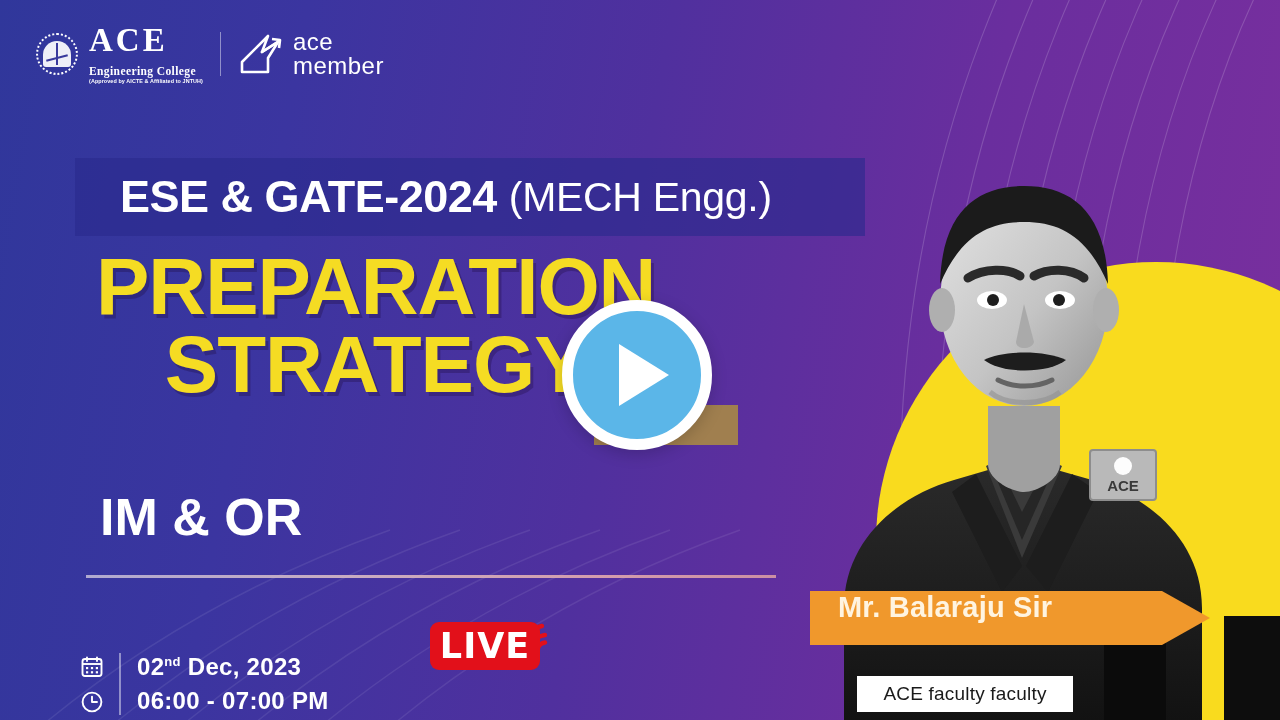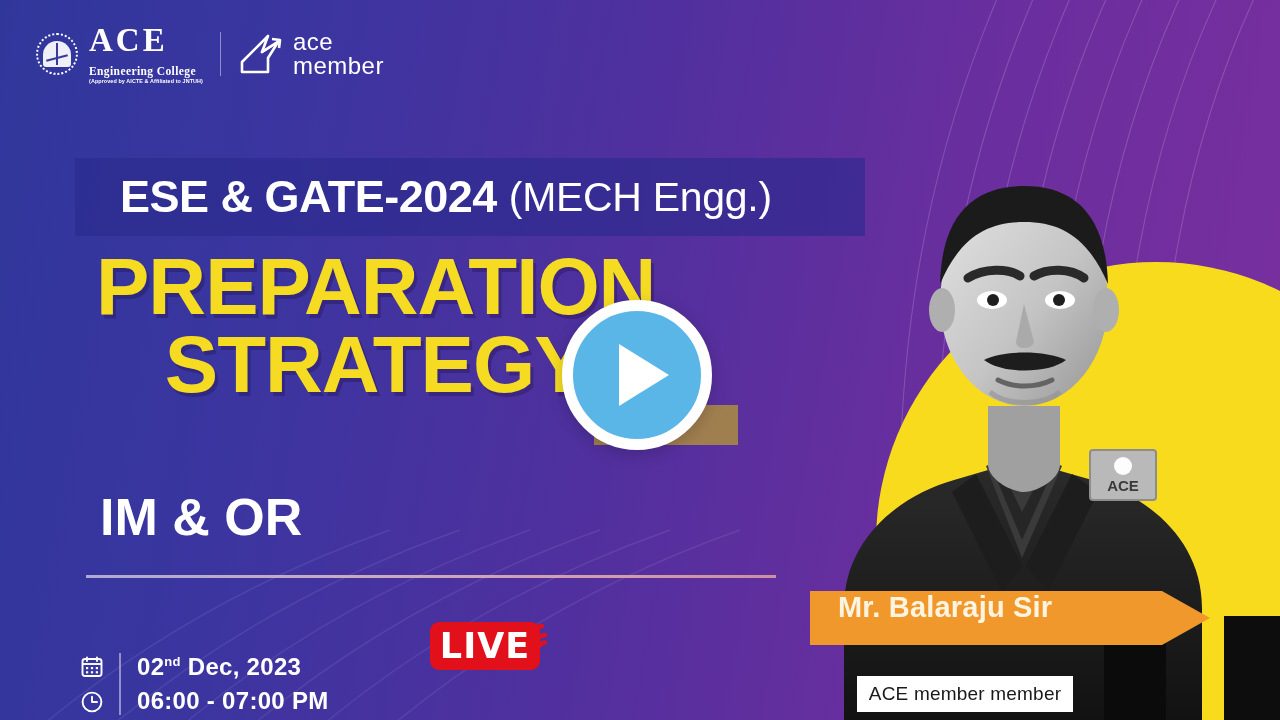--- a/index.html
+++ b/index.html
@@ -340,16 +340,16 @@
     </svg>
   </div>
 
   <div class="dark-strip"></div>
   <div class="dark-strip2"></div>
 
   <div class="name-banner">
     <span>Mr. Balaraju Sir</span>
   </div>
   <div class="faculty-box">
-    <span>ACE member member</span>
+    <span>ACE faculty faculty</span>
   </div>
 
 </div>
 
 </body></html>

